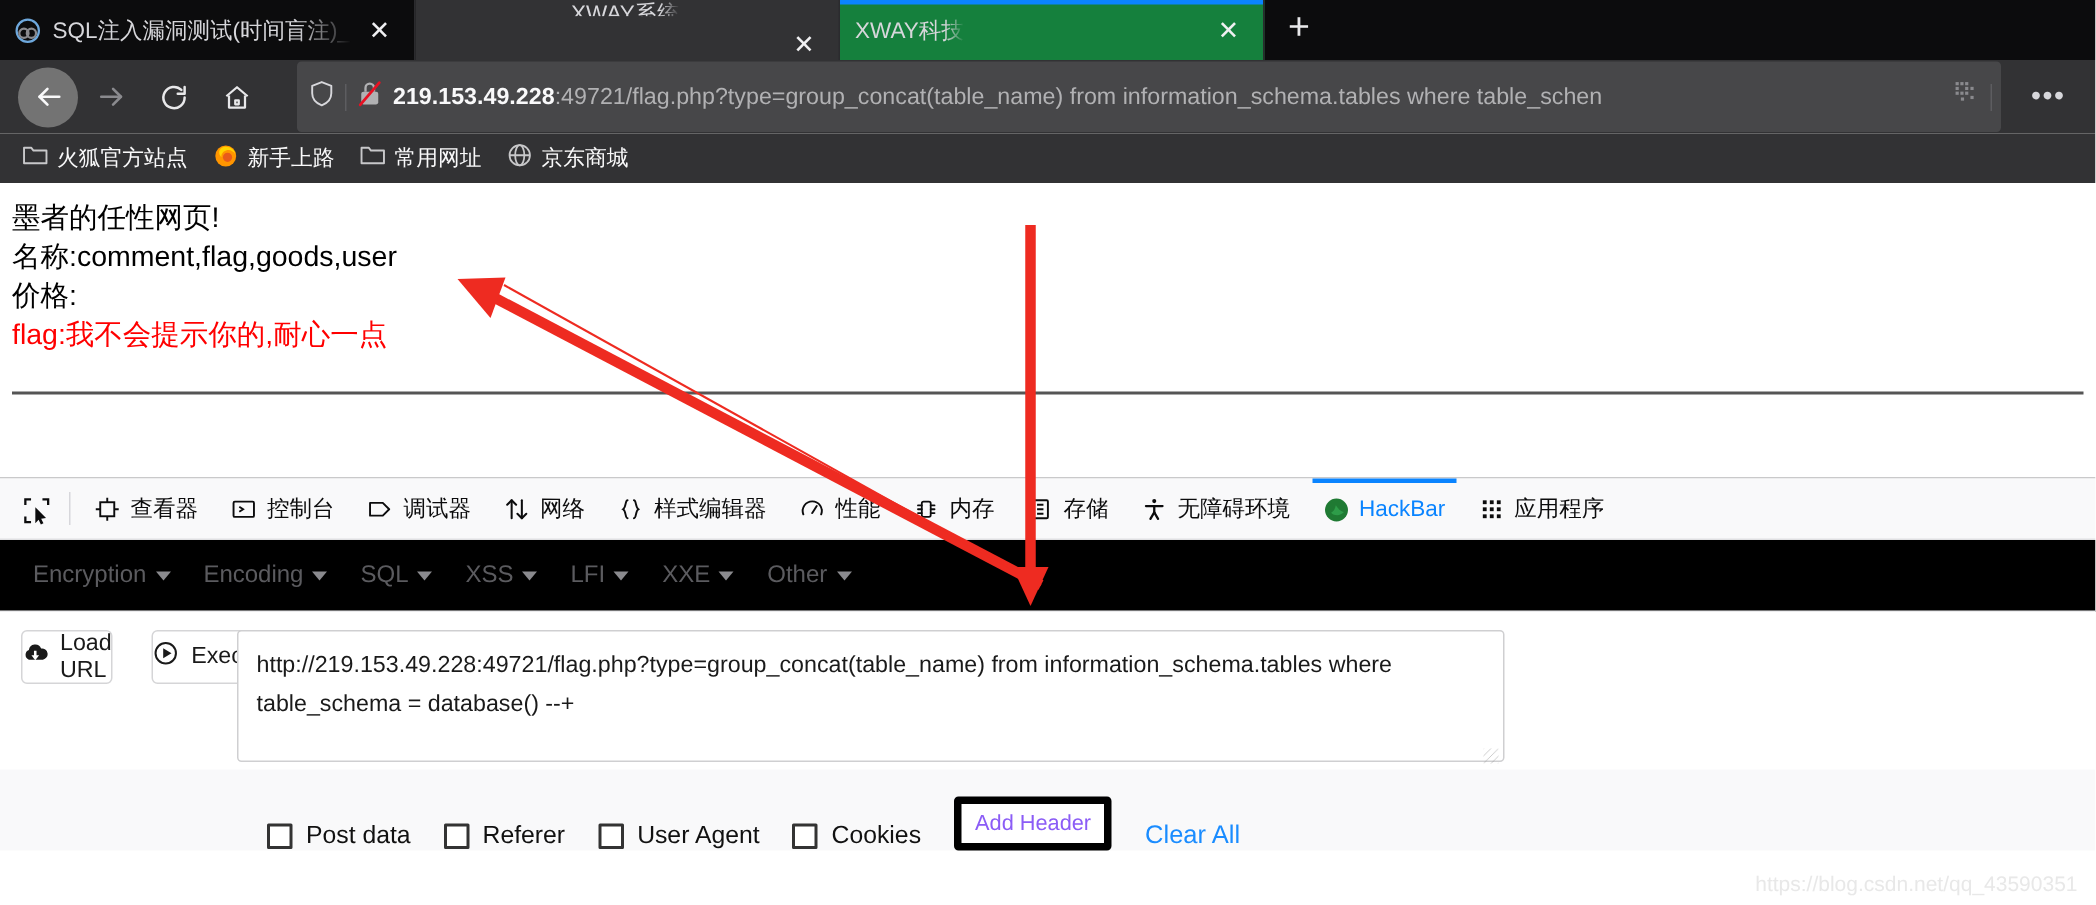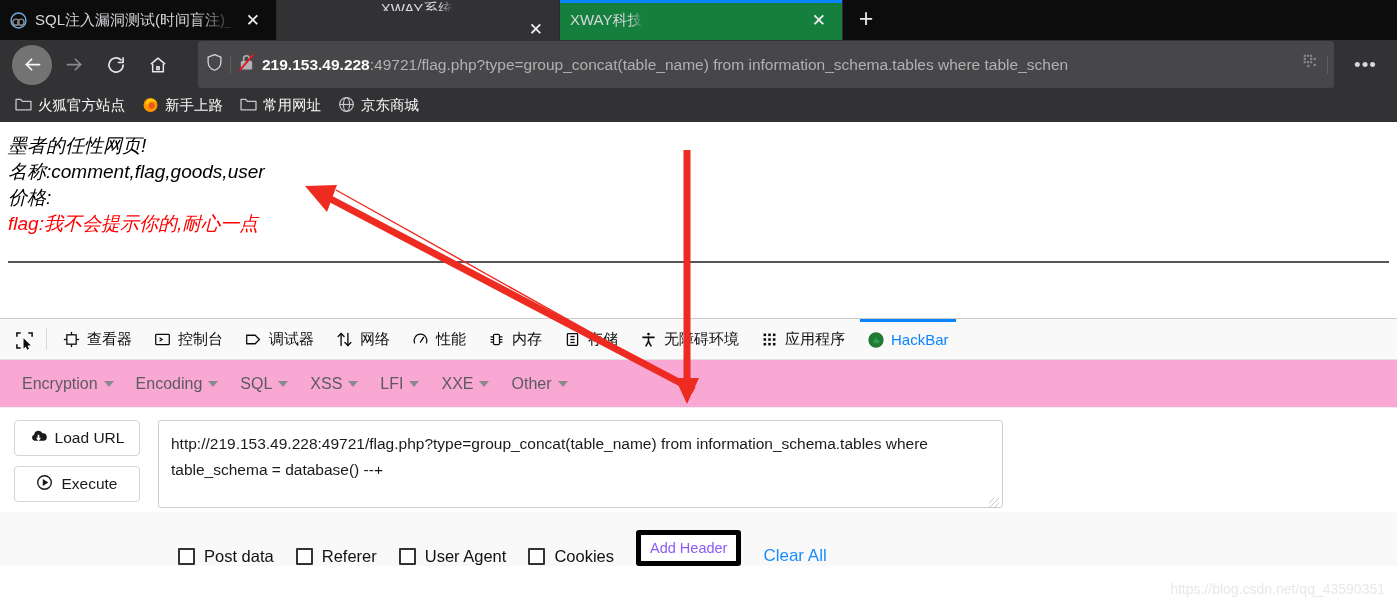--- a/index.html
+++ b/index.html
@@ -85,21 +85,21 @@
     display: flex; align-items: center; gap: 7px; padding: 0 10px;
   }
   .bm {
     display: flex; align-items: center; gap: 6px;
     color: #f9f9fa; font-size: 14.5px; padding: 3px 5px; border-radius: 2px;
   }
 
   
   .page {
     position: relative; background: #fff;
-    height: 196px; padding: 11px 8px 0 8px; font-style: italic;
+    height: 196px; padding: 11px 8px 0 8px;
   }
   .page p {
     margin: 0; font-size: 19px; line-height: 26px; color: #000;
     font-family: "Liberation Sans", sans-serif;
   }
   .page p.red { color: #f00; }
   .page hr {
     border: none; border-top: 2px solid #555;
     margin: 24px 0 0 0; width: 100%;
   }
@@ -122,35 +122,35 @@
   .dt-tab.active { color: #0a84ff; }
   .dt-tab.active::before {
     content: ""; position: absolute; left: 4px; right: 4px; top: 0;
     height: 3px; background: #0a84ff;
   }
   .dt-sep { width: 1px; background: #d7d7db; margin: 9px 5px 9px 3px; }
   .dt-icon { width: 17px; height: 17px; display: block; }
 
   .hb-menus {
     height: 48px; display: flex; align-items: center;
-    gap: 6px; padding: 0 14px; background: #f9a8d4;
+    gap: 6px; padding: 0 14px; background: #000000;
     border-bottom: 1px solid #ededef;
   }
   .hb-menu {
     display: flex; align-items: center; gap: 6px;
     font-size: 16px; color: #5b5b5f; padding: 4px 8px;
   }
   .caret {
     width: 0; height: 0;
     border-left: 5px solid transparent; border-right: 5px solid transparent;
     border-top: 6px solid #8a8a8e;
   }
 
   .hb-body { display: flex; padding: 12px 14px 0 14px; gap: 18px; background: #fff; }
-  .hb-btncol { display: flex; flex-direction: column; gap: 10px; width: 126px; }
+  .hb-btncol { display: flex; flex-direction: row; gap: 26px; width: 126px; }
   .hb-btn {
     height: 36px; border: 1px solid #d5d5d7; border-radius: 4px;
     background: #fff; color: #1a1a1a; font-size: 15.5px;
     display: flex; align-items: center; justify-content: center; gap: 8px;
   }
   .hb-textarea-wrap { position: relative; }
   .hb-textarea {
     width: 845px; height: 88px;
     border: 1px solid #cfcfd1; border-radius: 3px;
     padding: 10px 12px; font-size: 15.5px; line-height: 26px;
@@ -376,20 +376,29 @@
           <svg width="17" height="17" viewBox="0 0 20 20" fill="none" stroke="#0c0c0d" stroke-width="1.6" stroke-linecap="round" stroke-linejoin="round">
             <line x1="6" y1="17" x2="6" y2="3"></line>
               <polyline points="2.5,6.5 6,3 9.5,6.5"></polyline>
             <line x1="14" y1="3" x2="14" y2="17"></line>
               <polyline points="10.5,13.5 14,17 17.5,13.5"></polyline>
           </svg>
         </span>
         <span>网络</span>
       </div>
 
+      <div class="dt-tab">
+        <span class="dt-icon">
+          <svg width="17" height="17" viewBox="0 0 20 20" fill="none" stroke="#0c0c0d" stroke-width="1.5" stroke-linecap="round">
+            <path d="M7.5 3C5.5 3 6.5 8.5 4 10c2.5 1.5 1.5 7 3.5 7"></path>
+            <path d="M12.5 3c2 0 1 5.5 3.5 7-2.5 1.5-1.5 7-3.5 7"></path>
+          </svg>
+        </span>
+        <span>样式编辑器</span>
+      </div>
 
       <div class="dt-tab">
         <span class="dt-icon">
           <svg width="17" height="17" viewBox="0 0 20 20" fill="none" stroke="#0c0c0d" stroke-width="1.5" stroke-linecap="round">
             <path d="M3 14a7.5 7.5 0 1 1 14 0"></path>
               <line x1="10" y1="13" x2="13.5" y2="7.5"></line>
           </svg>
         </span>
         <span>性能</span>
       </div>
@@ -425,47 +434,47 @@
         <span class="dt-icon">
           <svg width="17" height="17" viewBox="0 0 20 20" fill="none" stroke="#0c0c0d" stroke-width="1.8" stroke-linecap="round">
             <circle cx="10" cy="3.6" r="1.6" fill="#0c0c0d" stroke="none"></circle>
             <line x1="3.5" y1="7.5" x2="16.5" y2="7.5"></line>
             <line x1="10" y1="7.5" x2="10" y2="13"></line>
             <line x1="10" y1="12.5" x2="7" y2="17.5"></line>
               <line x1="10" y1="12.5" x2="13" y2="17.5"></line>
           </svg>
         </span>
         <span>无障碍环境</span>
+      </div>
+
+      <div class="dt-tab active">
+        <span class="dt-icon">
+          <svg width="18" height="18" viewBox="0 0 20 20">
+            <circle cx="10" cy="10" r="8.5" fill="#1f7a33"></circle>
+            <path d="M6 12c2-1 3-3 3.5-5.5C11 9 13 11 15.5 11.5 13.5 14 9 15 6 12z" fill="#2e9c49"></path>
+          </svg>
+        </span>
+        <span>HackBar</span>
       </div>
 
       <div class="dt-tab">
         <span class="dt-icon">
           <svg width="17" height="17" viewBox="0 0 20 20" fill="#0c0c0d">
             <rect x="3" y="3" width="3" height="3"></rect>
               <rect x="8.5" y="3" width="3" height="3"></rect>
               <rect x="14" y="3" width="3" height="3"></rect>
             <rect x="3" y="8.5" width="3" height="3"></rect>
               <rect x="8.5" y="8.5" width="3" height="3"></rect>
               <rect x="14" y="8.5" width="3" height="3"></rect>
             <rect x="3" y="14" width="3" height="3"></rect>
               <rect x="8.5" y="14" width="3" height="3"></rect>
               <rect x="14" y="14" width="3" height="3"></rect>
           </svg>
         </span>
         <span>应用程序</span>
-      </div>
-
-      <div class="dt-tab active">
-        <span class="dt-icon">
-          <svg width="18" height="18" viewBox="0 0 20 20">
-            <circle cx="10" cy="10" r="8.5" fill="#1f7a33"></circle>
-            <path d="M6 12c2-1 3-3 3.5-5.5C11 9 13 11 15.5 11.5 13.5 14 9 15 6 12z" fill="#2e9c49"></path>
-          </svg>
-        </span>
-        <span>HackBar</span>
       </div>
     </div>
 
     <div class="hb-menus">
       <div class="hb-menu">
         <span>Encryption</span>
         <span class="caret"></span>
       </div>
       <div class="hb-menu">
         <span>Encoding</span>

